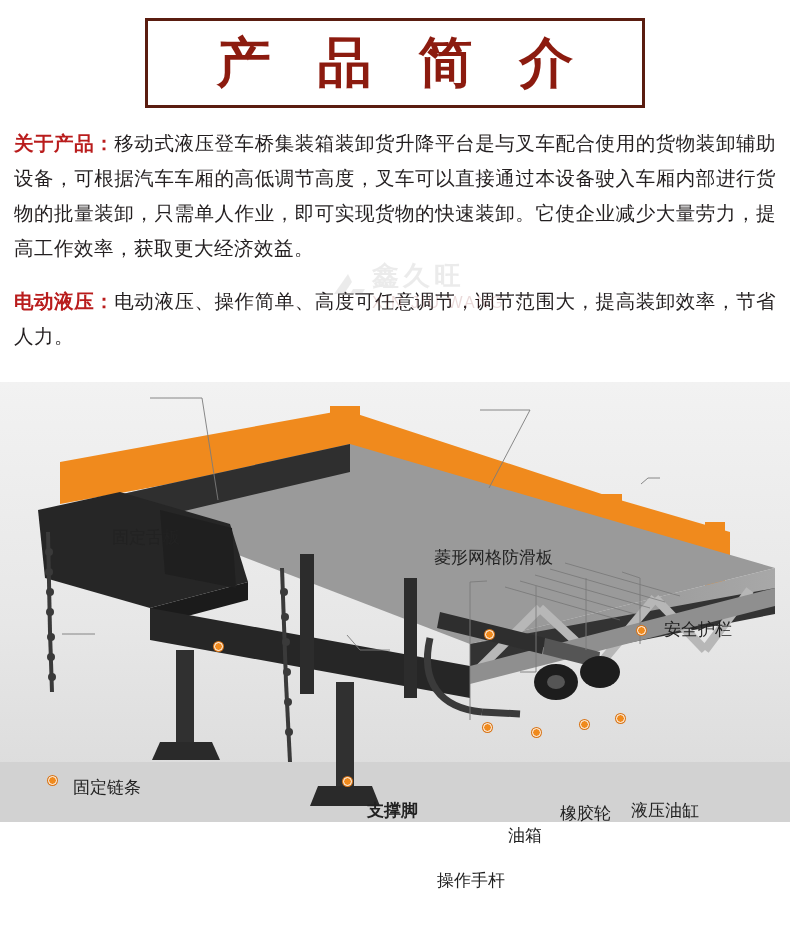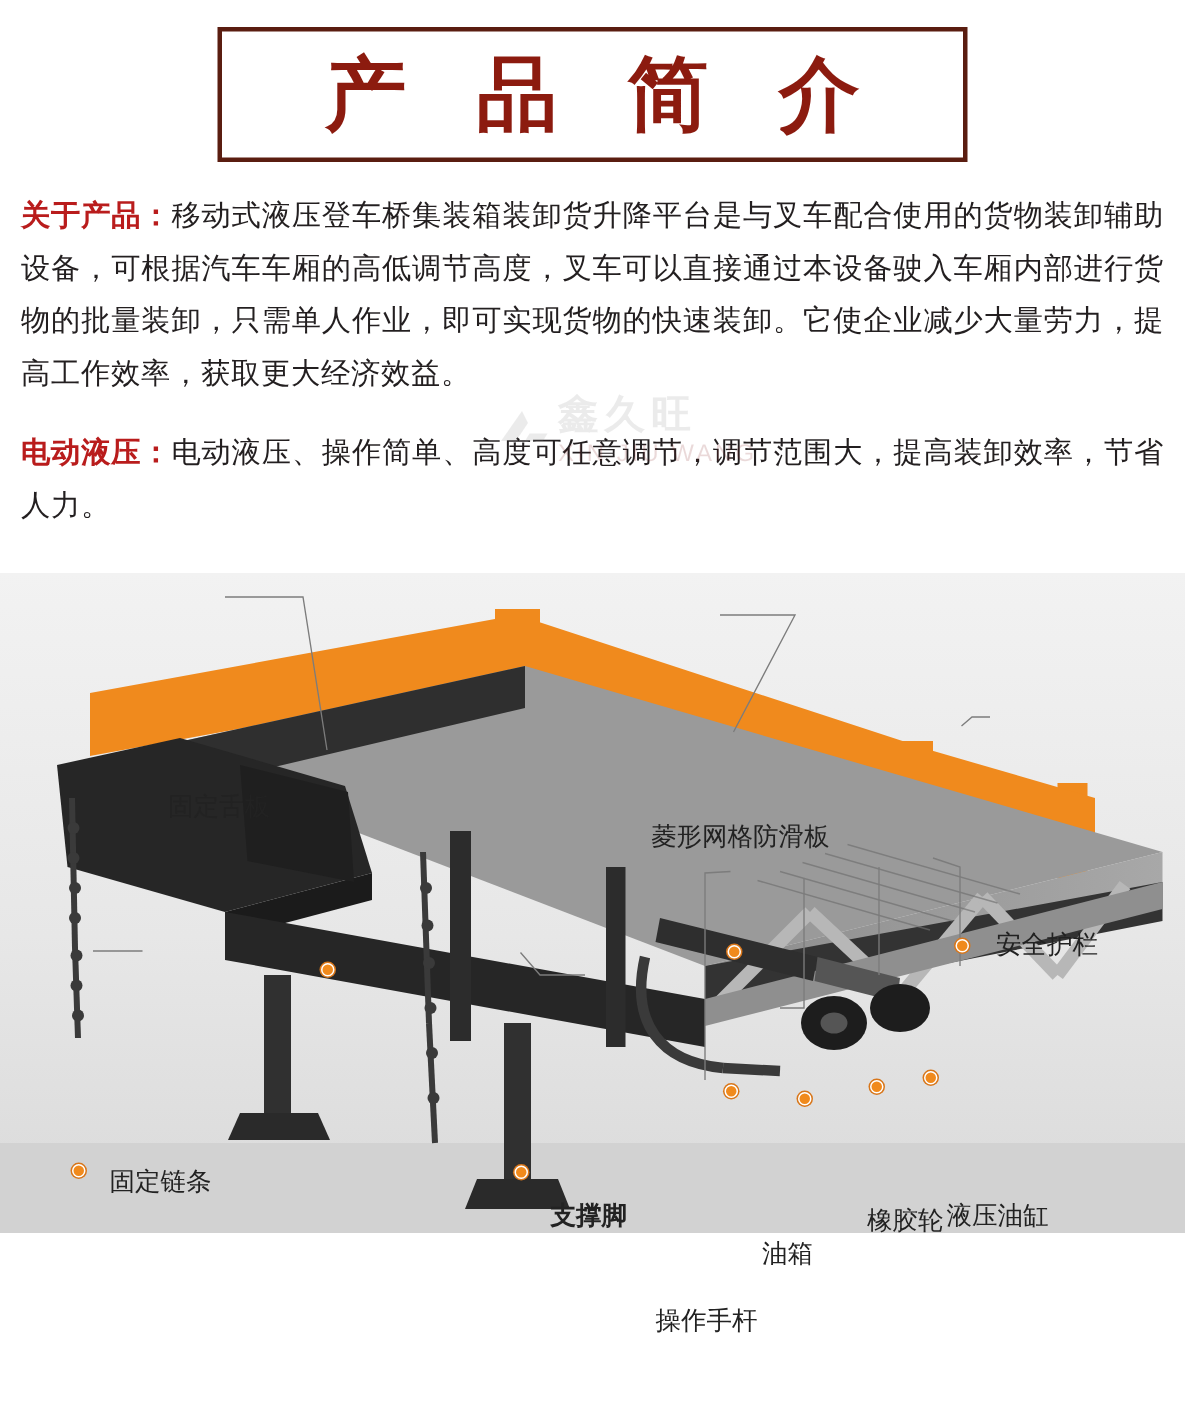--- a/index.html
+++ b/index.html
@@ -274,17 +274,17 @@
     <div class="ph-label" style="left: 664px; top: 600px;">安全护栏</div>
     <div class="ph-dot" style="left: 637px; top: 608px;"></div>
     <div class="ph-label" style="left: 73px; top: 758px;">固定链条</div>
     <div class="ph-dot" style="left: 48px; top: 758px;"></div>
     <div class="ph-label" style="left: 367px; top: 781px; font-weight: bold;">支撑脚</div>
     <div class="ph-dot" style="left: 343px; top: 759px;"></div>
     <div class="ph-label" style="left: 437px; top: 851px;">操作手杆</div>
     <div class="ph-dot" style="left: 483px; top: 705px;"></div>
     <div class="ph-label" style="left: 508px; top: 806px;">油箱</div>
     <div class="ph-dot" style="left: 532px; top: 710px;"></div>
-    <div class="ph-label" style="left: 578px; top: 784px; text-align: right;">橡胶轮</div>
+    <div class="ph-label" style="left: 560px; top: 784px; text-align: right;">橡胶轮</div>
     <div class="ph-dot" style="left: 580px; top: 702px;"></div>
     <div class="ph-label" style="left: 631px; top: 781px; text-align: right;">液压油缸</div>
     <div class="ph-dot" style="left: 616px; top: 696px;"></div>
   </div>
 
 </body></html>

